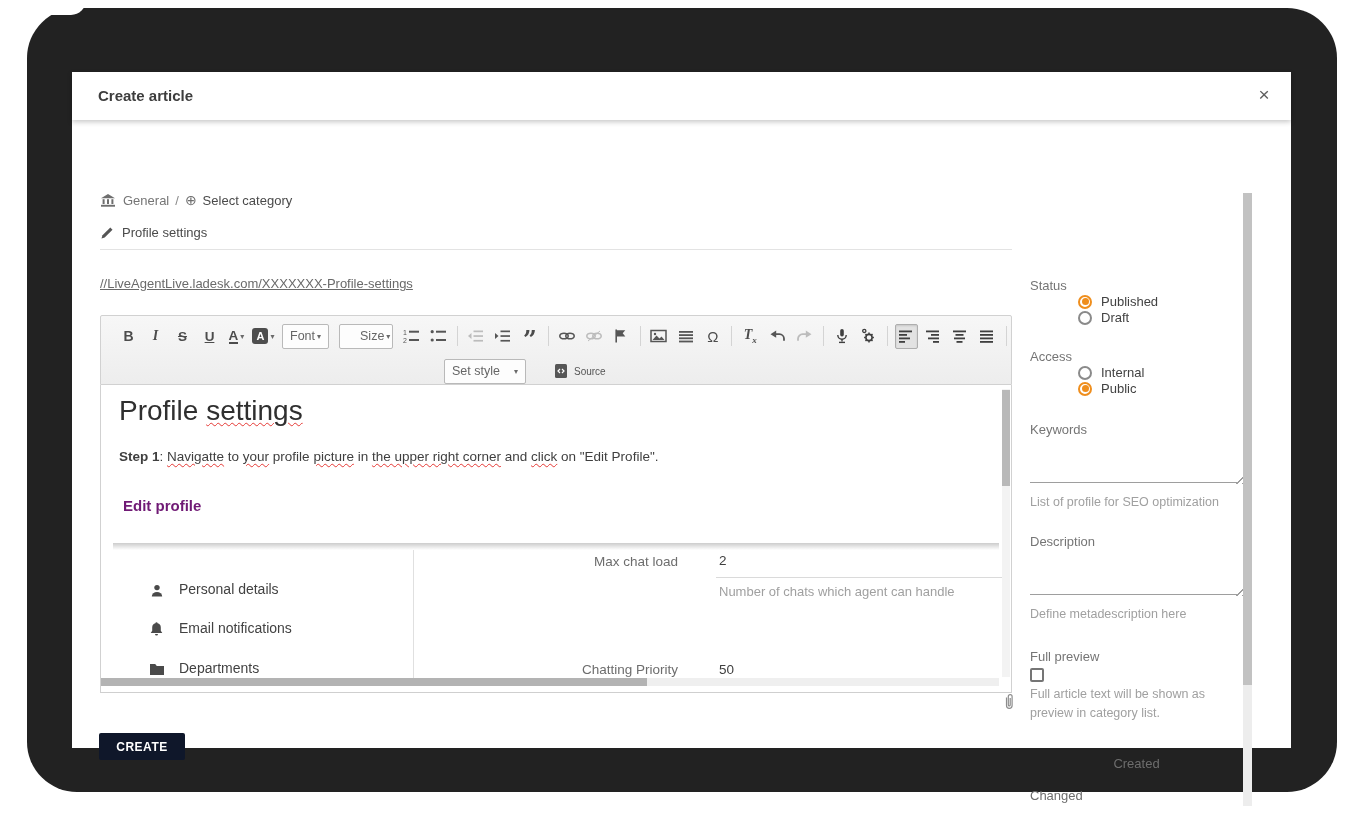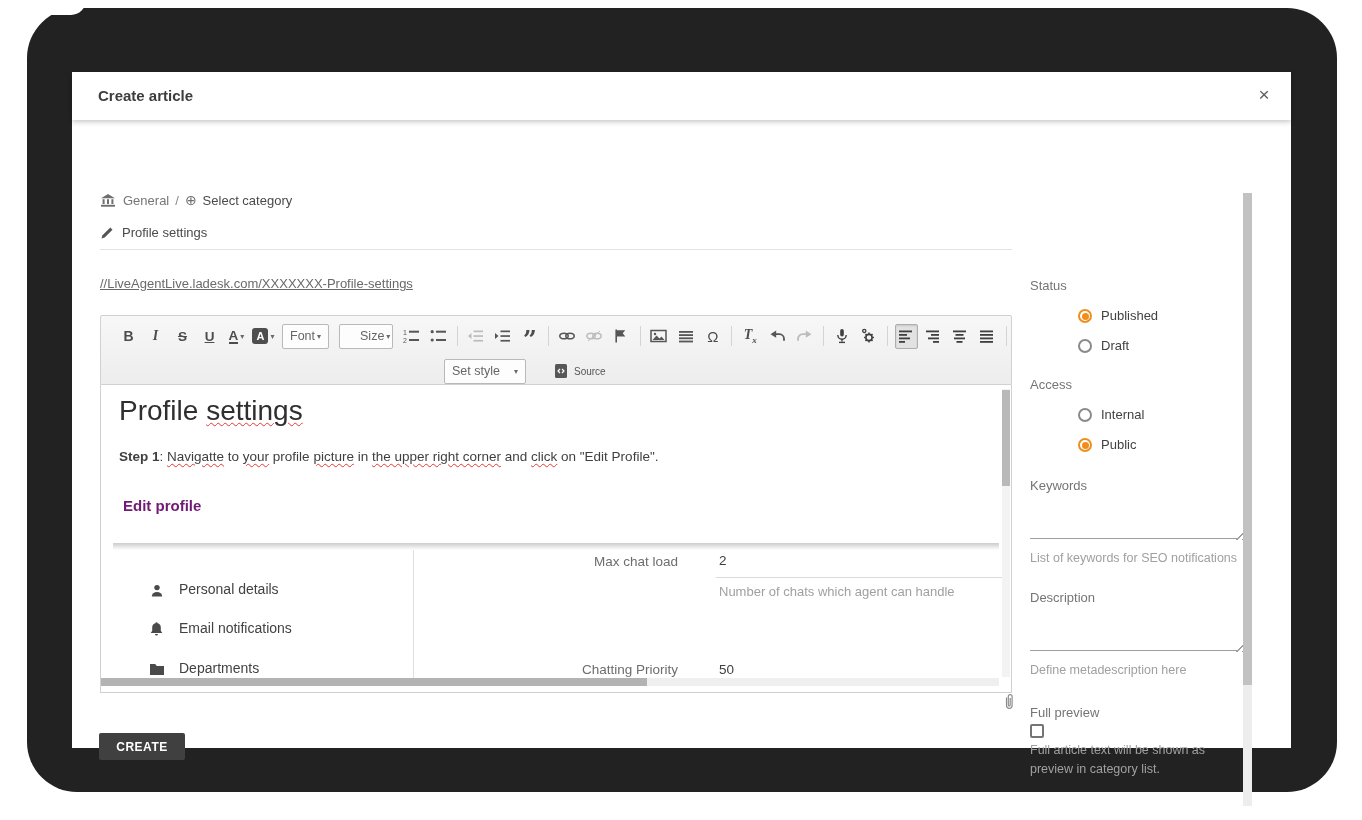--- a/index.html
+++ b/index.html
@@ -87,27 +87,27 @@
   .fld-help  { position:absolute; left:618px; font-size:13px; color:#a0a0a0; }
 
   .ed-vscroll { position:absolute; right:1px; top:4px; width:8px; height:288px; background:#f3f3f3; }
   .ed-vthumb { position:absolute; left:0; top:1px; width:8px; height:96px; background:#b9b9b9; }
   .ed-hscroll { position:absolute; left:0; bottom:6px; width:898px; height:8px; background:#efefef; }
   .ed-hthumb { position:absolute; left:0; top:0; width:546px; height:8px; background:#b3b3b3; }
   .paperclip { position:absolute; right:-4px; bottom:-19px; cursor:pointer; }
 
   
   .create-btn { position:absolute; left:27px; top:613px; width:86px; height:27px;
-    background:#404040; border:none; border-radius:2px; color:#fff; font-size:12px; font-weight:700;
+    background:#0f172a; border:none; border-radius:2px; color:#fff; font-size:12px; font-weight:700;
     letter-spacing:.5px; font-family:"Liberation Sans",sans-serif; cursor:pointer; }
 
   
   .sidebar { position:absolute; left:958px; top:72px; width:213px; height:616px; overflow:hidden; }
   .sb-label { font-size:13px; color:#757575; } 
-  .radio-row { display:flex; align-items:flex-end; margin-top:15px; cursor:pointer;padding-left:48px; }
+  .radio-row { display:flex; align-items:center; margin-top:1px; cursor:pointer;padding-left:48px; }
   .radio { width:14px; height:14px; border:2px solid #8a8a8a; border-radius:50%;
     display:inline-flex; align-items:center; justify-content:center; flex:0 0 auto; }
   .radio.selected { border-color:#EF8E1D; }
   .radio.selected::after { content:""; width:7px; height:7px; border-radius:50%; background:#EF8E1D; }
   .radio-label { margin-left:9px; font-size:13px; color:#424242; }
   .ta-wrap { position:relative; margin-top:2px; }
   .ta { width:209px; height:44px; border:none; border-bottom:1px solid #9e9e9e; resize:none;
     font-family:"Liberation Sans",sans-serif; font-size:13px; color:#424242; background:#fff; outline:none; }
   .ta-handle { position:absolute; right:0; bottom:3px; width:9px; height:9px;
     background:repeating-linear-gradient(135deg,#9e9e9e 0 1.1px, transparent 1.1px 3.8px);
@@ -453,21 +453,21 @@
       <div class="radio-row">
         <span class="radio selected"></span>
         <span class="radio-label">Public</span>
       </div>
 
       <div class="sb-label" style="margin-top:26px;">Keywords</div>
       <div class="ta-wrap">
         <textarea class="ta" style=""></textarea>
         <div class="ta-handle"></div>
       </div>
-      <div class="sb-help">List of keywords for SEO notifications</div>
+      <div class="sb-help">List of profile for SEO optimization</div>
 
       <div class="sb-label" style="margin-top:22px;">Description</div>
       <div class="ta-wrap">
         <textarea class="ta" style=""></textarea>
         <div class="ta-handle"></div>
       </div>
       <div class="sb-help">Define metadescription here</div>
 
       <div class="sb-label" style="margin-top:24px;">Full preview</div>
       <div class="checkbox"></div>

